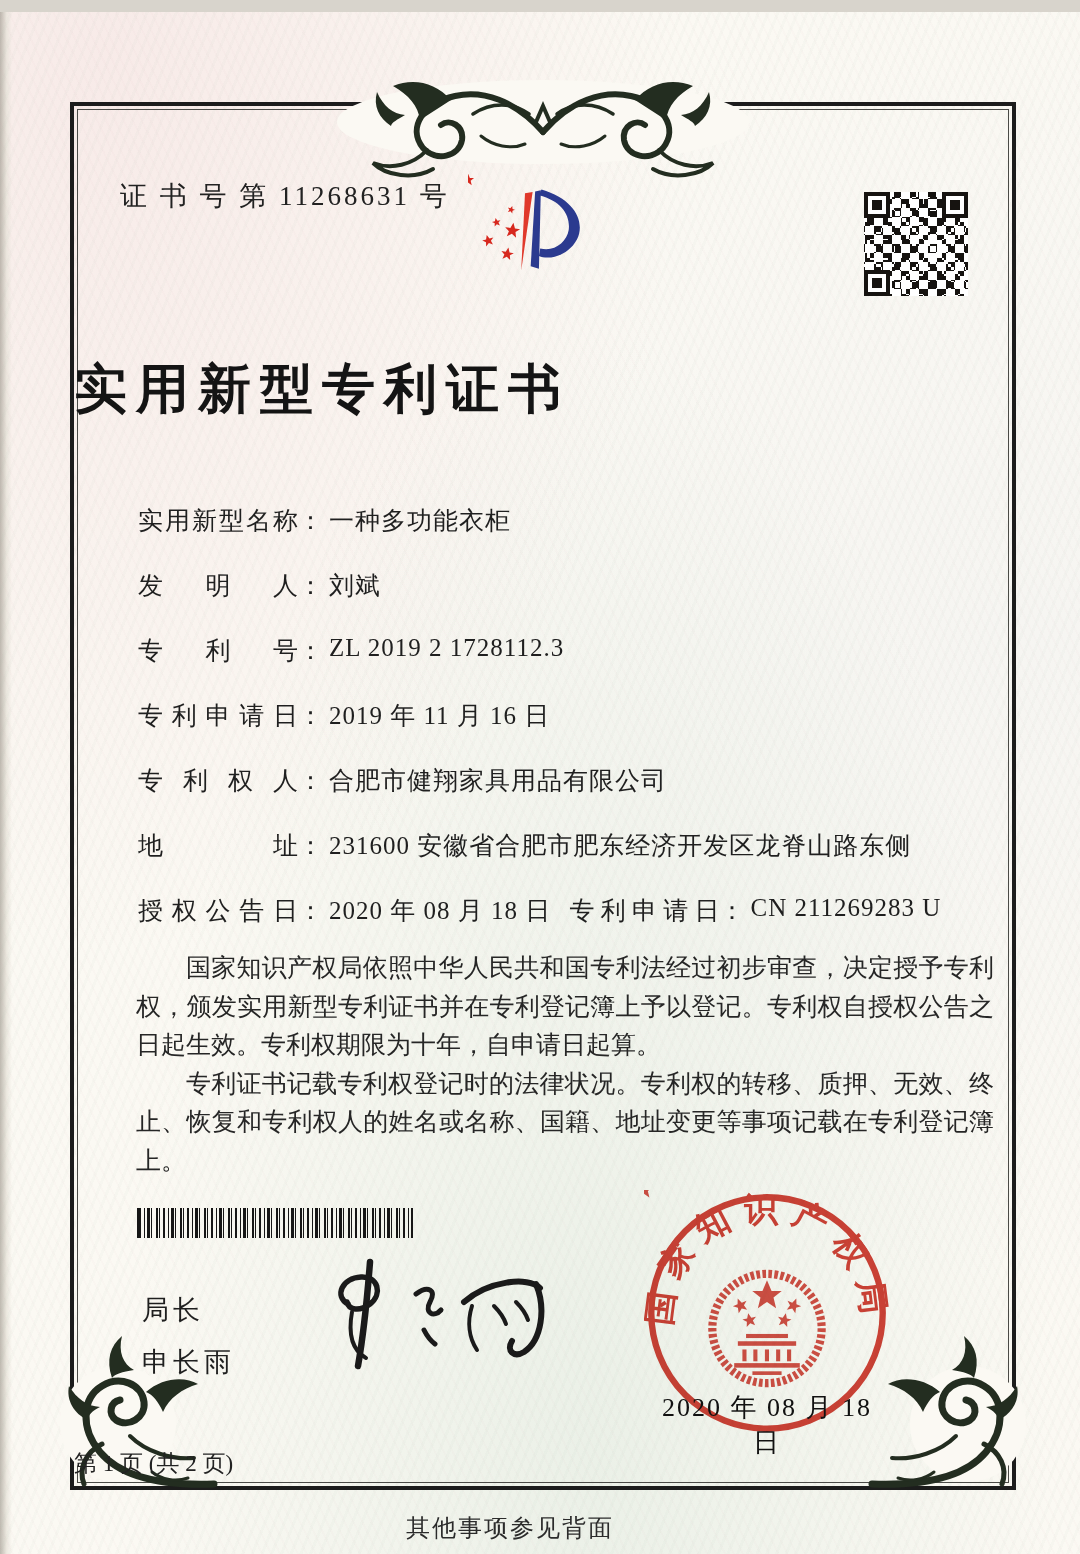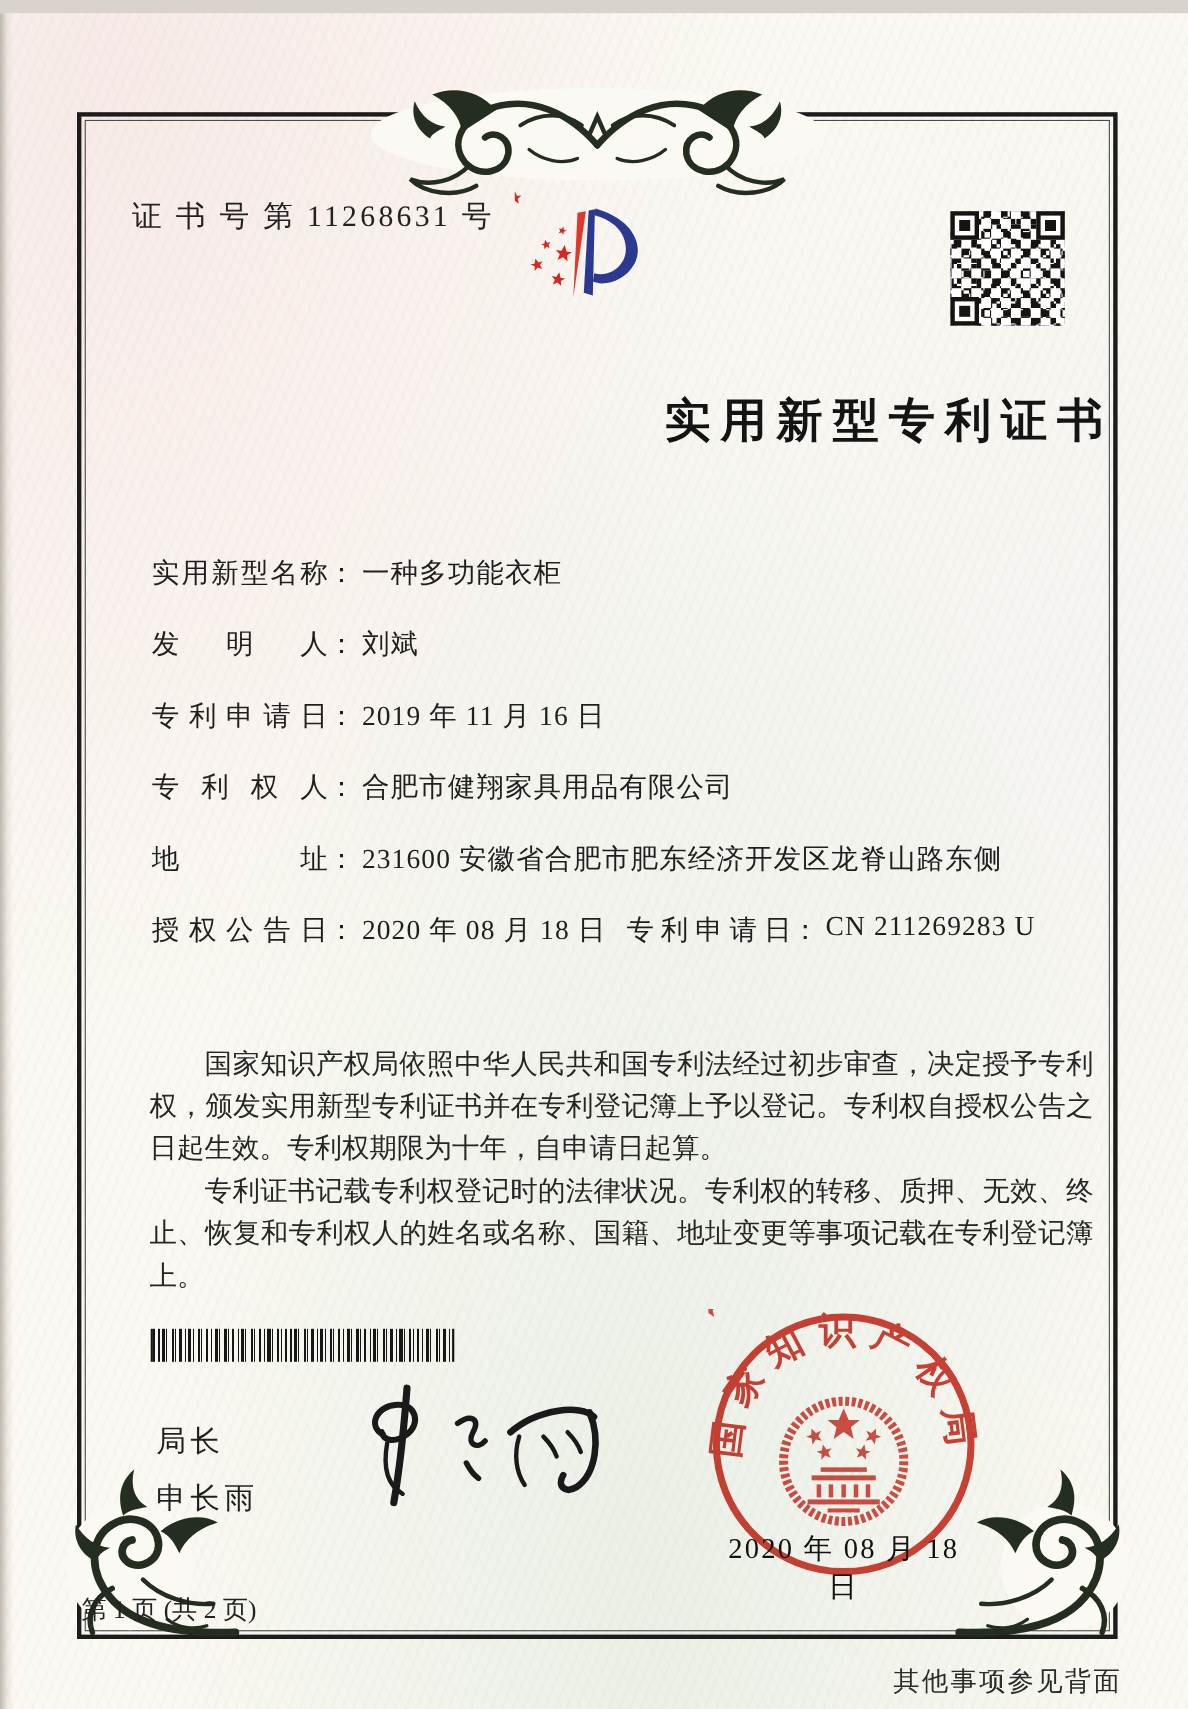--- a/index.html
+++ b/index.html
@@ -28,22 +28,22 @@
   .logo{position:absolute;left:394px;top:68px;}
   .qr{position:absolute;left:790px;top:86px;width:104px;height:104px;
     background:
       repeating-conic-gradient(#fff 0 25%, rgba(0,0,0,0) 0 50%) 1px 7px/18px 18px,
       repeating-conic-gradient(#161310 0 25%, rgba(0,0,0,0) 0 50%) 0 0/12px 12px,
       repeating-conic-gradient(#161310 0 25%, rgba(0,0,0,0) 0 50%) 3px 5px/14px 14px,
       #fff;}
   .qf{position:absolute;width:18px;height:18px;border:4px solid #161310;background:
       linear-gradient(#161310,#161310) center/10px 10px no-repeat,#fff;}
   .qf.tl{left:0;top:0}.qf.tr{right:0;top:0}.qf.bl{left:0;bottom:0}
-  .title{position:absolute;left:0;top:248px;width:100%;text-align:right;
-    font-size:42px;font-weight:700;letter-spacing:9px;color:#141414;}
+  .title{position:absolute;left:0;top:248px;width:100%;text-align:left;
+    font-size:53px;font-weight:700;letter-spacing:9px;color:#141414;}
   .fields{position:absolute;left:64px;top:398px;width:830px;font-size:25px;}
   .frow{height:26px;margin-bottom:39px;white-space:nowrap;}
   .flabel{display:inline-block;width:160px;text-align:justify;text-align-last:justify;vertical-align:top;}
   .flabel.w2{width:150px;}
   .fcolon{display:inline-block;vertical-align:top;}
   .fvalue{display:inline-block;margin-left:6px;letter-spacing:1px;vertical-align:top;}
   .grp{display:inline-block;}
   .grp+.grp{margin-left:12px;}
   .paras{position:absolute;left:62px;top:843px;width:858px;font-size:25px;line-height:38.5px;
     text-align:justify;color:#262626;}
@@ -57,21 +57,21 @@
       #161616 12px 13px, rgba(0,0,0,0) 13px 17px,
       #161616 17px 19px, rgba(0,0,0,0) 19px 20px,
       #161616 20px 21px, rgba(0,0,0,0) 21px 24px);}
   .offt{position:absolute;left:68px;top:1186px;font-size:27px;letter-spacing:4px;}
   .offn{position:absolute;left:68px;top:1238px;font-size:27px;letter-spacing:4px;text-align:right;}
   .sig{position:absolute;left:212px;top:1150px;}
   .seal{position:absolute;left:570px;top:1084px;mix-blend-mode:multiply;opacity:.94;}
   .sealdate{position:absolute;left:570px;top:1284px;width:246px;text-align:center;
     font-size:26px;letter-spacing:2px;color:#111;z-index:5;}
   .pagenum{position:absolute;left:0;top:1342px;width:870px;text-align:left;font-size:23px;color:#222;}
-  .footer{position:absolute;left:0;top:1500px;width:1020px;text-align:right;
+  .footer{position:absolute;left:0;top:1500px;width:1020px;text-align:center;
     font-size:24px;letter-spacing:2px;color:#2b2b2b;}
 </style>
 </head>
 <body>
 
 <div class="page">
   <div class="scan-edge"></div>
   <div class="tex"></div>
 
   <div class="frame">
@@ -139,20 +139,23 @@
     </div>
 
     <div class="title">实用新型专利证书</div>
 
     <div class="fields">
       <div class="frow">
         <span class="flabel">实用新型名称</span><span class="fcolon">：</span><span class="fvalue">一种多功能衣柜</span>
       </div>
       <div class="frow">
         <span class="flabel">发明人</span><span class="fcolon">：</span><span class="fvalue">刘斌</span>
+      </div>
+      <div class="frow">
+        <span class="flabel">专利号</span><span class="fcolon">：</span><span class="fvalue">ZL 2019 2 1728112.3</span>
       </div>
       <div class="frow">
         <span class="flabel">专利申请日</span><span class="fcolon">：</span><span class="fvalue">2019 年 11 月 16 日</span>
       </div>
       <div class="frow">
         <span class="flabel">专利权人</span><span class="fcolon">：</span><span class="fvalue">合肥市健翔家具用品有限公司</span>
       </div>
       <div class="frow">
         <span class="flabel">地址</span><span class="fcolon">：</span><span class="fvalue">231600 安徽省合肥市肥东经济开发区龙脊山路东侧</span>
       </div>

